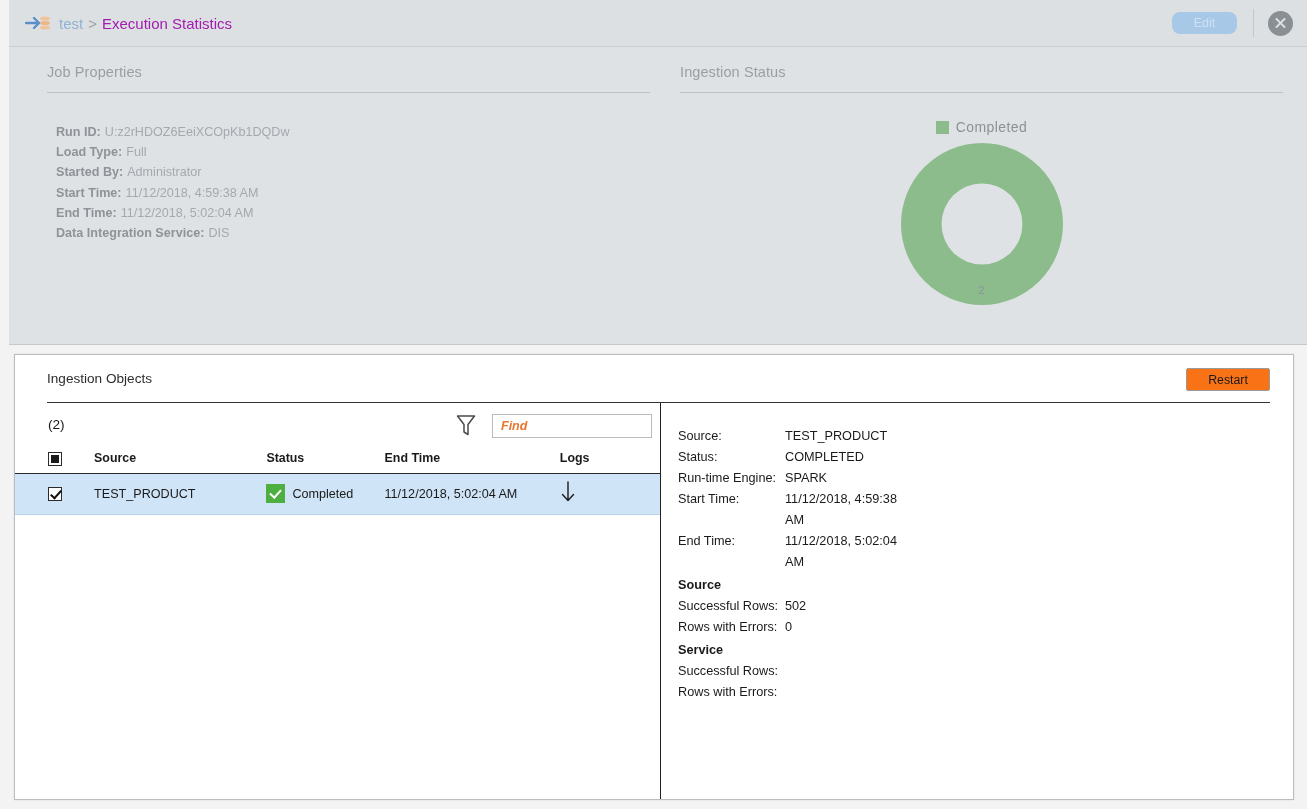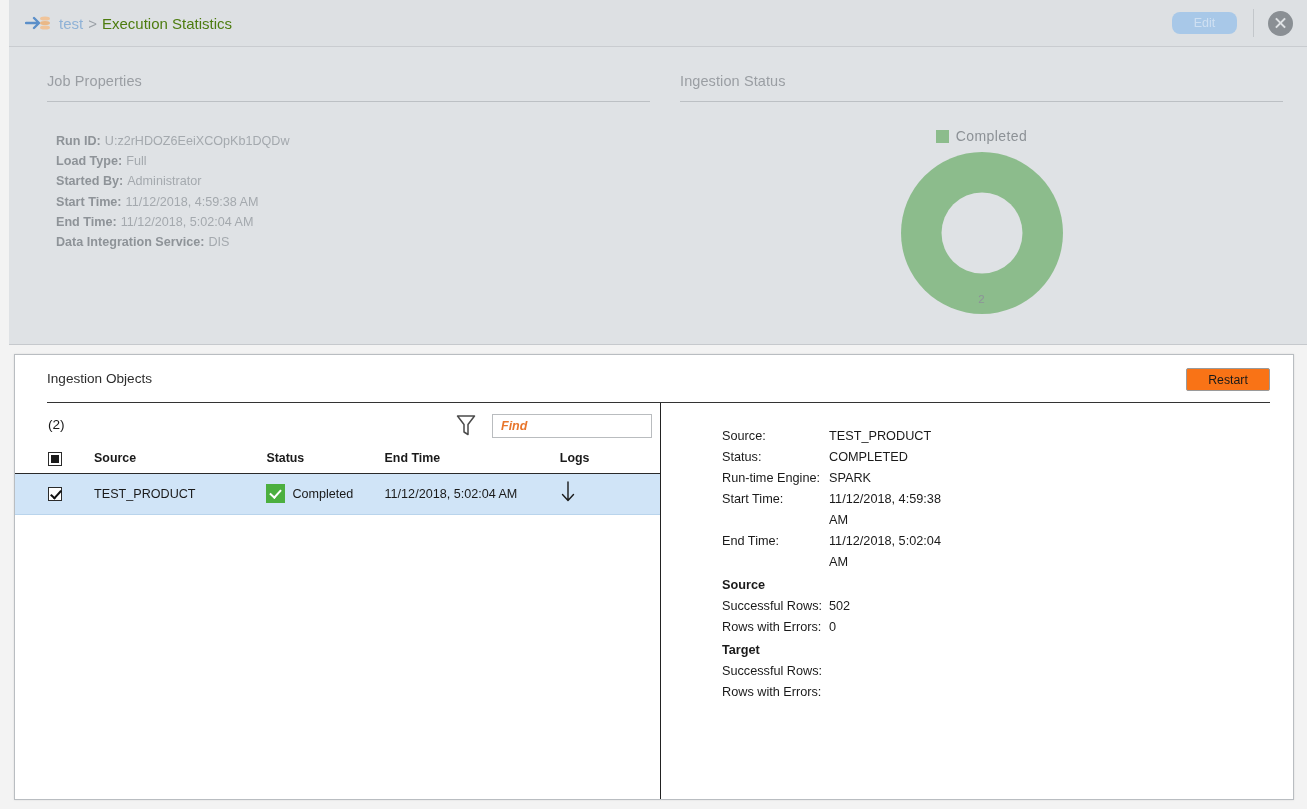--- a/index.html
+++ b/index.html
@@ -54,21 +54,21 @@
   }
   .crumb-link {
     color: #8fb2d6;
     cursor: pointer;
   }
   .crumb-sep {
     color: #9aa0a6;
     margin: 0 5px;
   }
   .crumb-current {
-    color: #4d7c0f;
+    color: #a21caf;
   }
   .titlebar-right {
     margin-left: auto;
     display: flex;
     align-items: center;
     margin-right: 14px;
   }
   .edit-btn {
     width: 65px;
     height: 22px;
@@ -114,21 +114,21 @@
     left: 9px;
     top: 47px;
     width: 1298px;
     height: 298px;
     background: #dfe2e5;
     box-sizing: border-box;
     border-bottom: 1px solid #c6c9cd;
   }
   .summary-col {
     position: absolute;
-    top: 26px;
+    top: 17px;
   }
   .col-left  { left: 38px;  width: 603px; }
   .col-right { left: 671px; width: 603px; }
 
   .sec-title {
     font-size: 14.5px;
     color: #9a9ea3;
     padding-bottom: 12px;
     letter-spacing: 0.1px;
   }
@@ -385,21 +385,21 @@
     display: inline-block;
   }
 
   
   .detail-pane {
     position: absolute;
     left: 647px;
     top: 48px;
     right: 0;
     bottom: 0;
-    padding: 23px 0 0 60px;
+    padding: 23px 0 0 16px;
     box-sizing: border-box;
   }
   .detail-row {
     display: flex;
     font-size: 12.7px;
     color: #1a1a1a;
     line-height: 21px;
     margin-bottom: 0px;
   }
   .detail-key {
@@ -586,21 +586,21 @@
 
       <div class="detail-row">
         <span class="detail-key">Successful Rows:</span>
         <span class="detail-val">502</span>
       </div>
       <div class="detail-row">
         <span class="detail-key">Rows with Errors:</span>
         <span class="detail-val">0</span>
       </div>
 
-      <div class="detail-section">Target</div>
+      <div class="detail-section">Service</div>
 
       <div class="detail-row">
         <span class="detail-key">Successful Rows:</span>
         <span class="detail-val"></span>
       </div>
       <div class="detail-row">
         <span class="detail-key">Rows with Errors:</span>
         <span class="detail-val"></span>
       </div>
 

